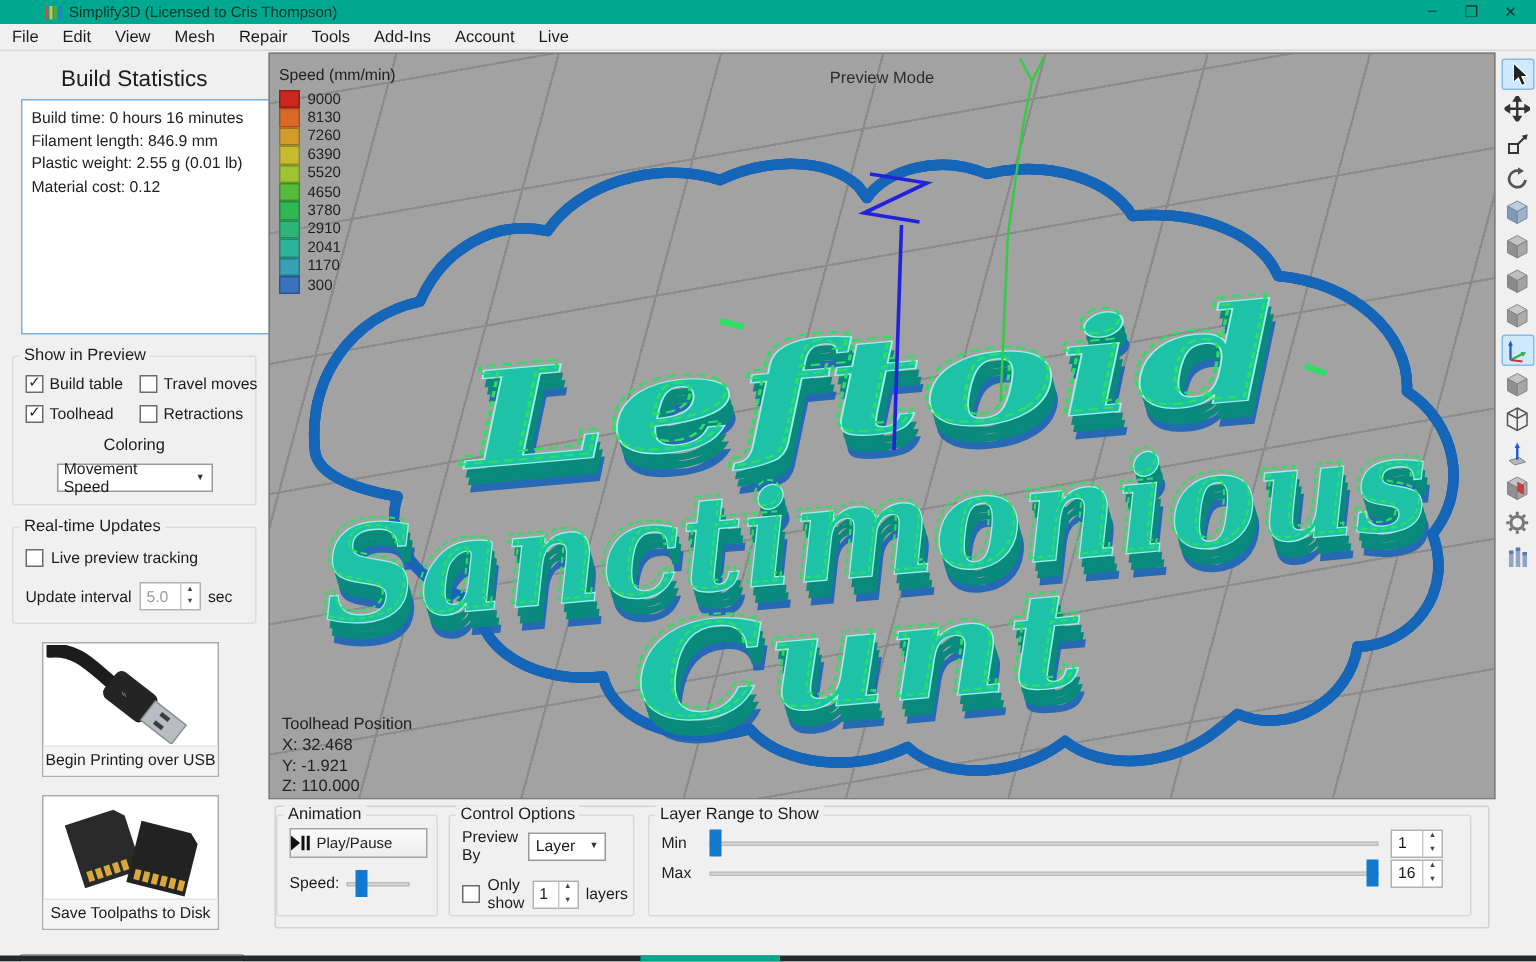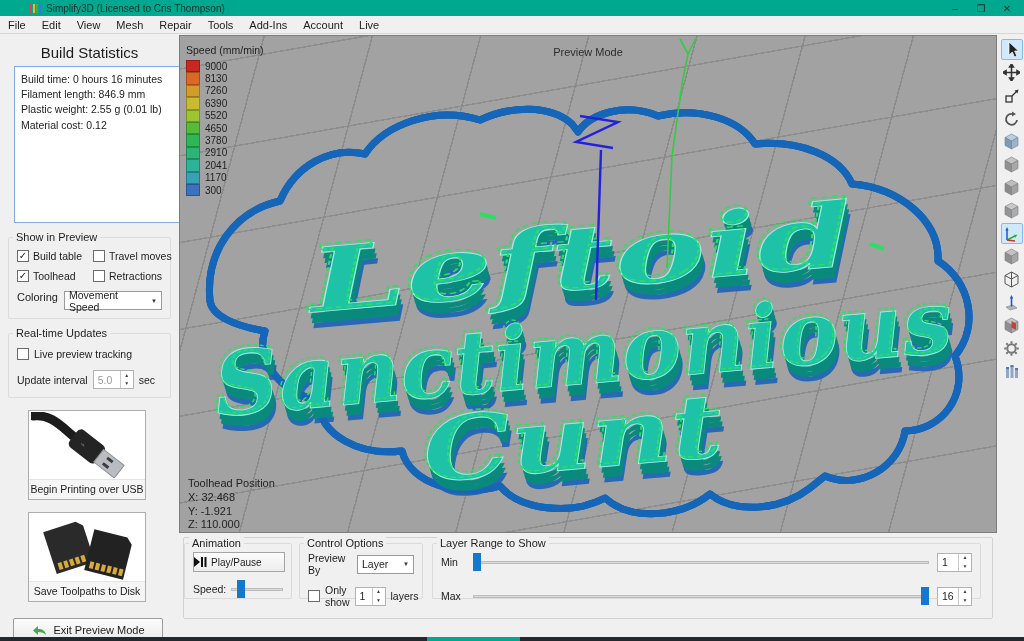--- a/index.html
+++ b/index.html
@@ -27,21 +27,21 @@
   .bs-title { text-align:center; padding:10px 0 5px 0; font-size:15px; }
   .stats-box { margin:0 14px; width:176px; height:157px; background:#ffffff; border:1px solid #7aaede;
                padding:5px 6px; font-size:10.5px; line-height:1.45; color:#222; }
   .group { margin:8px 8px 0 8px; border:1px solid #dcdcdc; border-radius:2px; padding:6px 8px 8px 8px; position:relative; }
   .group .gtitle { position:absolute; top:-7px; left:4px; background:#f0f0f0; padding:0 3px; font-size:11px; }
   .group { margin-top:14px; }
   .cb-grid { display:grid; grid-template-columns:76px 82px; row-gap:8px; margin-top:6px; }
   .cb-row { display:flex; align-items:center; gap:4px; font-size:10.5px; }
   .cb-box { width:12px; height:12px; background:#fff; border:1px solid #6b6b6b; display:inline-flex;
             align-items:center; justify-content:center; font-size:10px; color:#222; line-height:1; flex:0 0 12px;}
-  .coloring-row { display:flex; gap:6px; margin-top:9px; }
+  .coloring-row { display:flex; align-items:center; gap:6px; margin-top:9px;flex-direction:column; }
   .select { background:#fff; border:1px solid #9a9a9a; height:19px; display:flex; align-items:center;
             padding:0 4px; font-size:10.5px; justify-content:space-between; }
   .select .arrow { font-size:6px; color:#333; margin-left:6px; }
   .rt-row1 { display:flex; align-items:center; gap:5px; margin-top:8px; font-size:10.5px;}
   .rt-row2 { display:flex; align-items:center; gap:5px; margin-top:10px; font-size:10.5px;}
   .spin { display:flex; height:19px; border:1px solid #b2b2b2; background:#fff; }
   .spin .val { width:26px; display:flex; align-items:center; padding-left:4px; font-size:10.5px; }
   .spin .btns { width:13px; display:flex; flex-direction:column; border-left:1px solid #c9c9c9; }
   .spin .btns span { flex:1; font-size:5px; line-height:1; display:flex; align-items:center; justify-content:center; color:#444; }
   .spin.disabled .val { color:#9b9b9b; }
@@ -65,35 +65,35 @@
   .lg-row { display:flex; align-items:center; height:12.4px; }
   .lg-row .sw { width:14px; height:12.4px; border:0.5px solid rgba(0,0,0,.25); }
   .lg-row .lb { padding-left:5px; }
   .toolhead-pos { position:absolute; left:8px; top:441px; font-size:11px; color:#222; line-height:1.25; }
   .model-svg { position:absolute; inset:0; }
 
   
   .bottombar { position:absolute; left:179px; top:533px; width:818px; height:92px; background:#f0f0f0; }
   .bb-frame { position:absolute; left:4px; top:4px; width:810px; height:82px; border:1px solid #d2d2d2;
               border-radius:2px; }
-  .bb-group { position:absolute; top:10px; height:56px; border:1px solid #dadada; border-radius:2px; padding:8px 8px 6px 8px; }
+  .bb-group { position:absolute; top:10px; height:68px; border:1px solid #dadada; border-radius:2px; padding:8px 18px 6px 8px; }
   .bb-group .gtitle { position:absolute; top:-7px; left:4px; background:#f0f0f0; padding:0 3px; font-size:11px; }
   .g-anim { left:5px;  width:108px; }
   .g-ctrl { left:120px; width:124px; }
   .g-range{ left:253px; width:549px; }
   .play-btn { width:92px; height:20px; border:1px solid #a5a5a5; background:linear-gradient(#fcfcfc,#ececec);
               display:flex; align-items:center; gap:4px; font-size:10px; }
   .speed-row { display:flex; align-items:center; gap:5px; margin-top:8px; font-size:10.5px; }
   .slider { position:relative; height:18px; flex:1; }
   .slider .track { position:absolute; left:0; right:0; top:8px; height:3px; background:#d9d9d9; border:1px solid #bdbdbd; }
   .slider .handle { position:absolute; top:0; width:8px; height:18px; background:#1279cf; }
   .ctrl-row { display:flex; align-items:center; gap:5px; font-size:10.5px; }
   .ctrl-row + .ctrl-row { margin-top:8px; }
   .range-row { display:flex; align-items:center; gap:8px; font-size:10.5px; height:20px; }
-  .range-row + .range-row { margin-top:14px; }
+  .range-row + .range-row { margin-top:0; }
   .range-row .rlabel { width:24px; }
 
   
   .toolbar { position:absolute; left:999px; top:35px; width:25px; height:590px; background:#f0f0f0;
              display:flex; flex-direction:column; align-items:center; padding-top:4px; }
   .tool { width:22px; height:21px; display:flex; align-items:center; justify-content:center; margin-bottom:2px;
           border:1px solid transparent; border-radius:2px; }
   .tool.sel { background:#cfe8fb; border-color:#84bbe8; }
 
   

